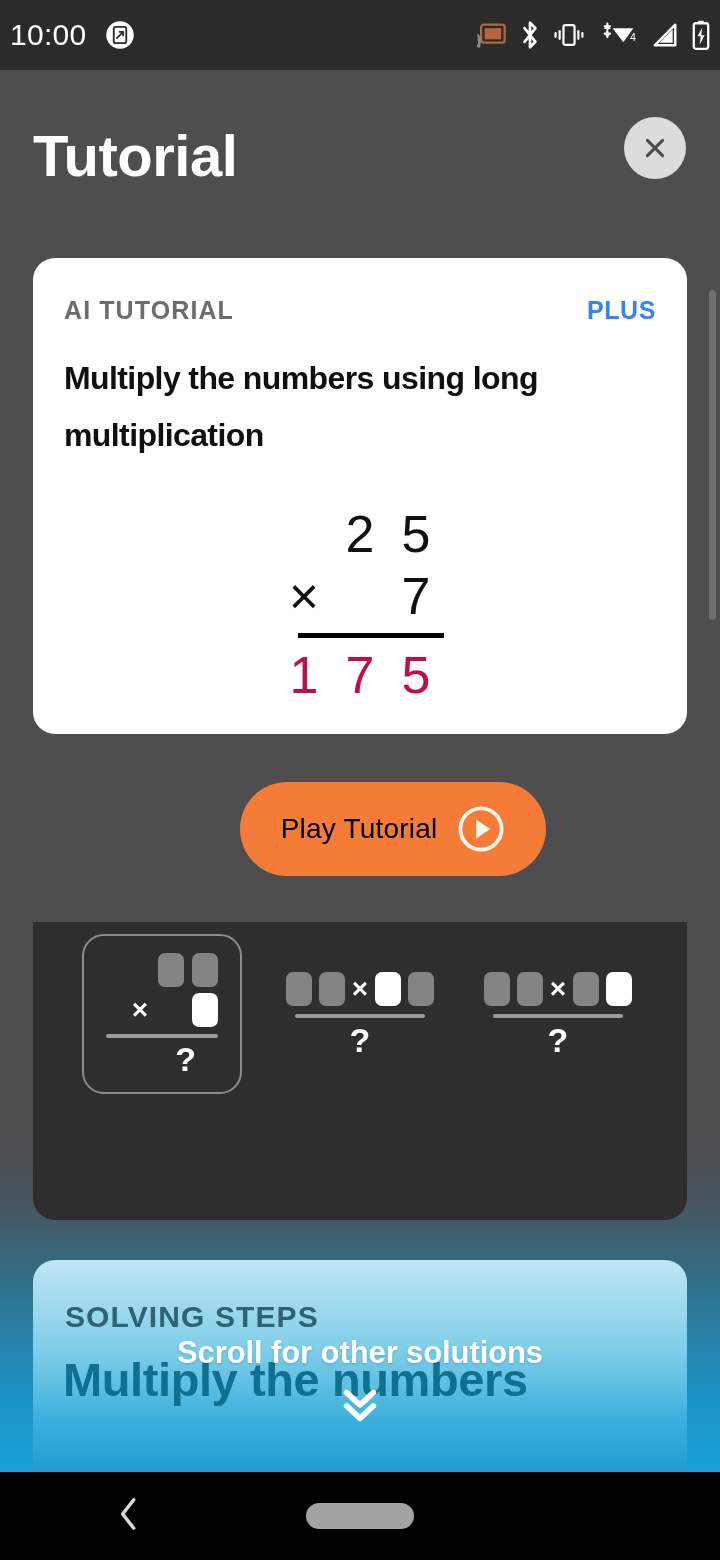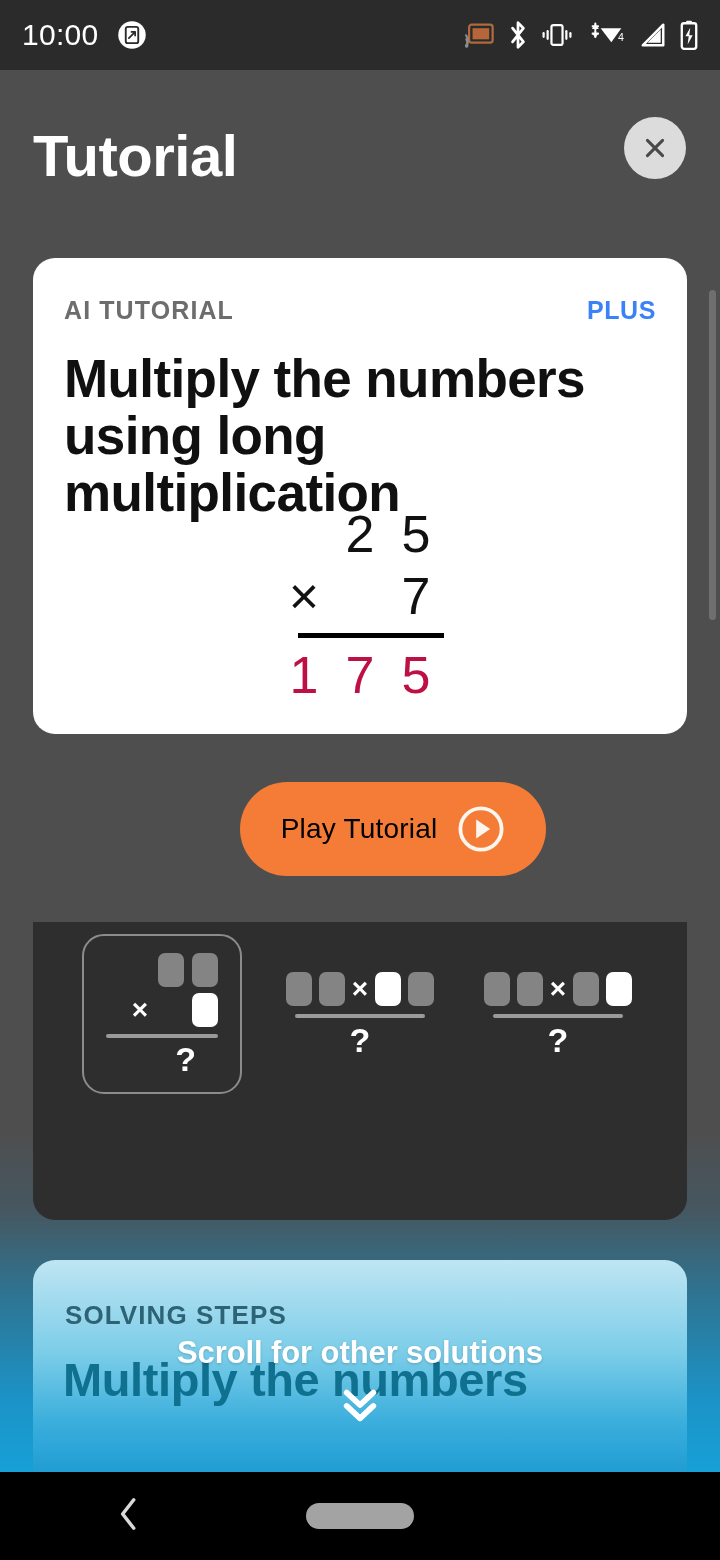--- a/index.html
+++ b/index.html
@@ -19,21 +19,21 @@
        #1b93c8 1400px, #17a0d6 1470px);
     overflow:hidden;
   }
 
   
   .statusbar {
     position:absolute; top:0; left:0;
     width:720px; height:70px;
     background:#2b2b2b;
     display:flex; align-items:center;
-    padding:0 22px;
+    padding:0 10px;
     z-index:40;
   }
   .sb-time {
     color:#ffffff; font-size:30px; font-weight:400;
     letter-spacing:0.3px;
   }
   .sb-left-icons { display:flex; align-items:center; margin-left:18px; }
   .sb-right { margin-left:auto; display:flex; align-items:center; gap:13px; }
   .sb-ic { display:block; }
 
@@ -79,21 +79,21 @@
   .kicker {
     color:#6d6d6d; font-size:25px; font-weight:bold;
     letter-spacing:1.1px;
   }
   .plus-badge {
     color:#3b82f6; font-size:25px; font-weight:bold;
     letter-spacing:0.6px;
   }
   .card-title {
     position:absolute; left:31px; top:92px; right:28px;
-    color:#101010; font-size:53px; font-weight:bold;
+    color:#101010; font-size:32px; font-weight:bold;
     line-height:57px; letter-spacing:-0.6px;
   }
 
   
   .math-block {
     position:absolute; left:0; right:0; top:245px;
     display:flex; flex-direction:column; align-items:center;
   }
   .math-grid {
     display:grid;
@@ -182,21 +182,21 @@
     position:absolute; left:33px; top:1002px;
     width:654px; height:220px;
     border-top-left-radius:22px;
     border-top-right-radius:22px;
     background:linear-gradient(to bottom, #bfe5f3 0%, #7ccde8 42%, #3aaedc 74%, #1c9ad2 100%);
     overflow:hidden;
     z-index:4;
   }
   .steps-kicker {
     position:absolute; left:32px; top:40px;
-    color:#2d6374; font-size:26px; font-weight:bold;
+    color:#2d6374; font-size:30px; font-weight:bold;
     letter-spacing:1.1px;
   }
   .steps-title {
     position:absolute; left:30px; top:92px;
     color:#10708f; font-size:47px; font-weight:bold;
     letter-spacing:-0.4px;
   }
 
   
   .scroll-hint {

